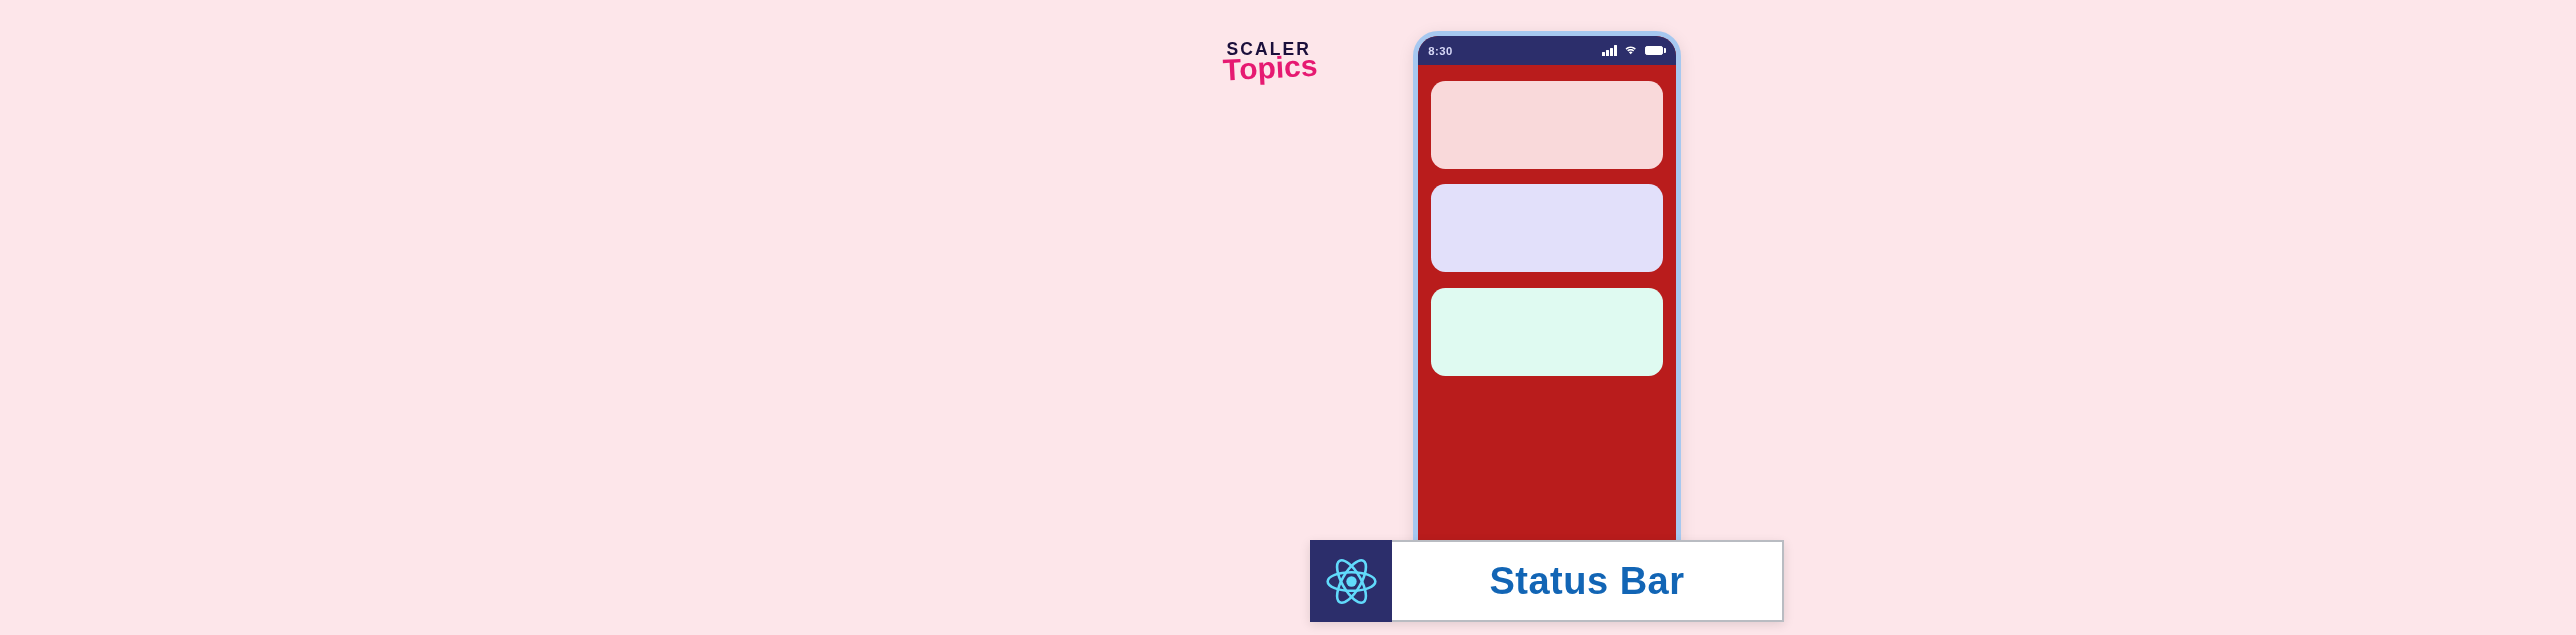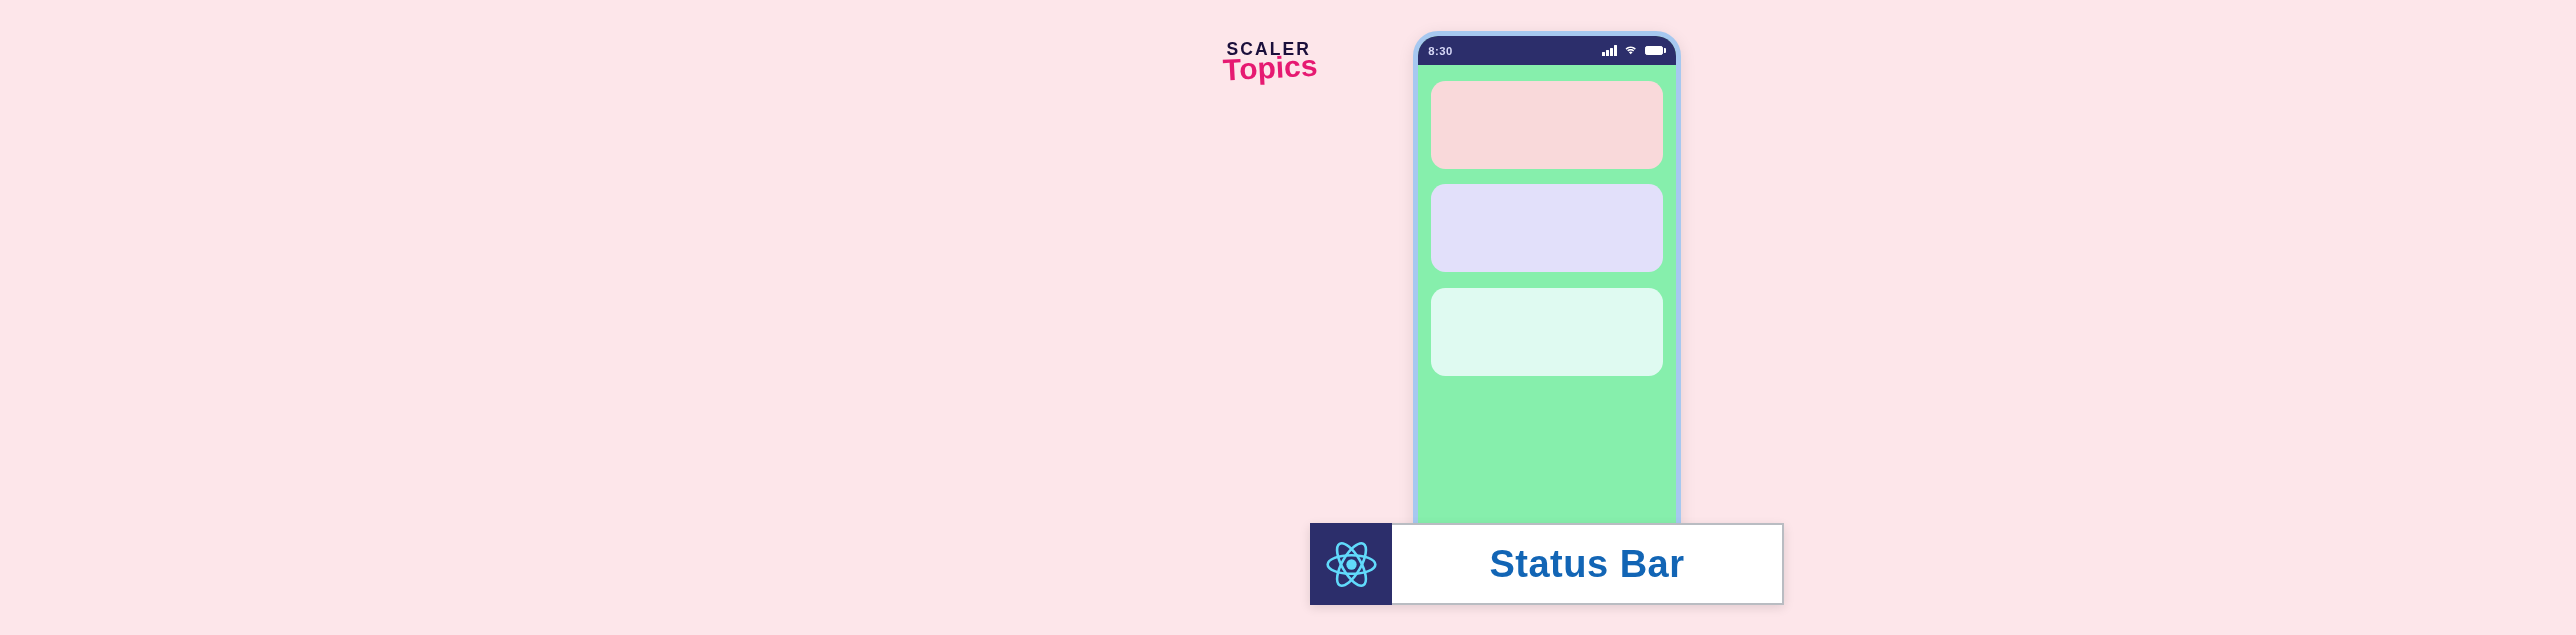--- a/index.html
+++ b/index.html
@@ -66,21 +66,21 @@
       background: #FFFFFF;
       border: 5.2px solid #A6C8F0;
       border-radius: 25px 25px 0 0;
       overflow: hidden;
       box-shadow: 0 4.1px 15.5px rgba(0,0,0,0.10);
     }
     
     .phone-inner {
       position: absolute;
       inset: 0;
-      background: #86efac;
+      background: #b91c1c;
     }
     
     
     .statusbar {
       position: relative;
       width: 100%;
       height: 29px;
       background: #2C2E6B;
       display: flex;
       align-items: center;
@@ -171,21 +171,21 @@
       border-radius: 14.4px;
     }
     .card.pink  { background: #F9D9DA; }
     .card.lilac { background: #E2E0FA; }
     .card.mint  { background: #DFFAF1; }
     
     
     .label-bar {
       position: absolute;
       left: 188px;
-      bottom: 31px;
+      bottom: 14px;
       width: 474px;
       height: 82px;
       display: flex;
       box-shadow: 0 3.1px 10.3px rgba(0,0,0,0.12);
       background: #fff;
     }
     
     .label-badge {
       width: 82px;
       height: 82px;

